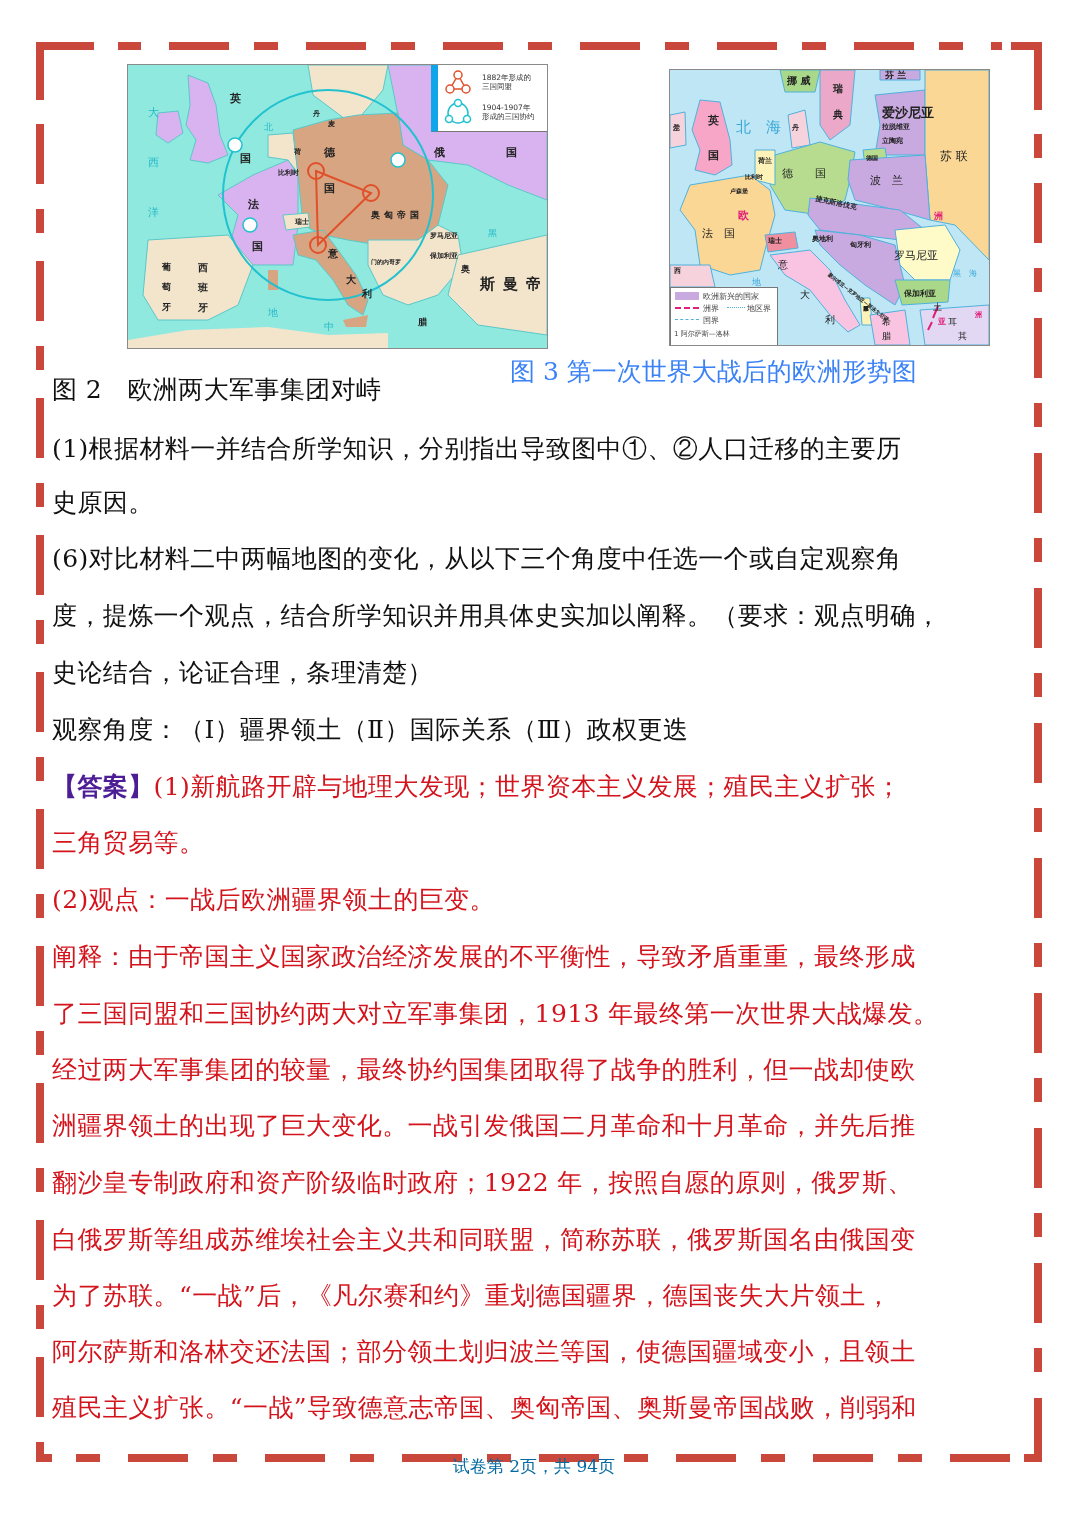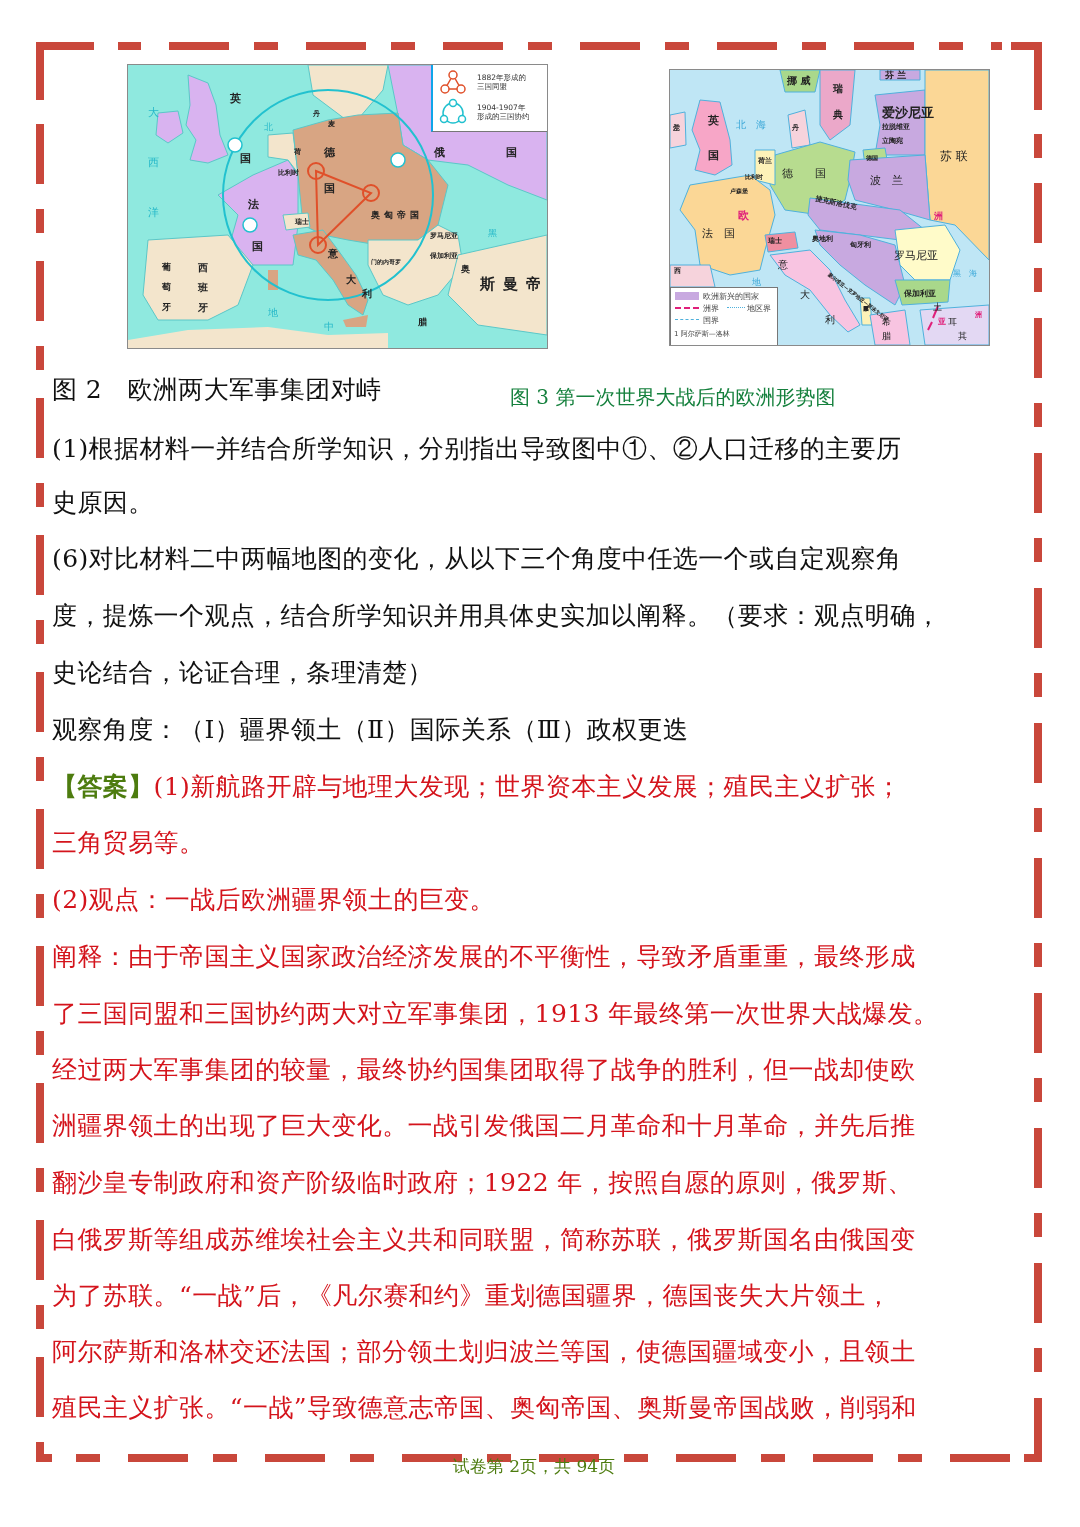--- a/index.html
+++ b/index.html
@@ -14,38 +14,38 @@
   .map { position: absolute; border: 1px solid #8a8a8a; overflow: hidden; }
   .map1 { left: 127px; top: 64px; width: 419px; height: 283px; background: #8fe9df; }
   .map2 { left: 669px; top: 69px; width: 319px; height: 275px; background: #bfe6f5; }
   .map svg { position: absolute; left: 0; top: 0; }
   .lbl { position: absolute; font-family: "DejaVu Sans", "Liberation Sans", sans-serif;
          color: #222; font-weight: bold; white-space: nowrap; line-height: 1; }
   .sea { color: #27b9c9; font-weight: normal; }
   .sea2 { color: #3aa7d8; font-weight: normal; }
   .pink { color: #e0207a; }
   .legend1 { position: absolute; left: 303px; top: 0; width: 116px; height: 66px;
-             background: #fff; border-left: 2px solid #0ea5e9; border-bottom: 1px solid #777; }
+             background: #fff; border-left: 7px solid #0ea5e9; border-bottom: 1px solid #777; }
   .legend1 .row { position: absolute; left: 44px; font-size: 7.5px; color: #333;
                   font-family: "DejaVu Sans", sans-serif; line-height: 9px; }
   .legend2 { position: absolute; left: 0; top: 217px; width: 106px; height: 58px;
              background: #fff; border: 1px solid #777; font-family: "DejaVu Sans", sans-serif;
              font-size: 8px; color: #444; }
   .legend2 div { position: absolute; white-space: nowrap; }
 
   
   .text { position: absolute; left: 52px; width: 980px; font-size: 25px;
           line-height: 28px; white-space: nowrap; color: #111; letter-spacing: 0.4px; }
   .red { color: #d4141c; }
   .caption { top: 376px; }
-  .cap2 { position: absolute; left: 510px; top: 383px; font-size: 20px; line-height: 28px;
-          color: #15803d; white-space: nowrap; }
+  .cap2 { position: absolute; left: 510px; top: 358px; font-size: 25px; line-height: 28px;
+          color: #3b82f6; white-space: nowrap; }
   .footer { position: absolute; top: 1455px; left: 0; width: 1068px; text-align: center;
-            font-size: 17px; color: #4d7c0f; font-family: "DejaVu Serif", serif; }
-  .ans-tag { color: #4d7c0f; font-weight: bold; }
+            font-size: 17px; color: #0369a1; font-family: "DejaVu Serif", serif; }
+  .ans-tag { color: #4c1d95; font-weight: bold; }
 </style>
 </head>
 <body>
 
 <div class="frame">
   <svg width="1006" height="1420" viewBox="0 0 1006 1420">
     <g fill="none" stroke="#c9473b" stroke-width="8">
       <path d="M4 58 V4 H58"></path>
       <line x1="82" y1="4" x2="105" y2="4"></line>
       <line x1="133" y1="4" x2="193" y2="4"></line>
@@ -300,21 +300,21 @@
   <span class="lbl" style="left:4px;top:198px;font-size:7px">西</span>
   <span class="lbl" style="left:212px;top:248px;font-size:9px;font-weight:normal">希</span>
   <span class="lbl" style="left:212px;top:262px;font-size:9px;font-weight:normal">腊</span>
   <span class="lbl" style="left:263px;top:233px;font-size:9px;font-weight:normal">土</span>
   <span class="lbl" style="left:278px;top:248px;font-size:9px;font-weight:normal">耳</span>
   <span class="lbl" style="left:288px;top:262px;font-size:9px;font-weight:normal">其</span>
   <span class="lbl pink" style="left:68px;top:140px;font-size:11px">欧</span>
   <span class="lbl pink" style="left:264px;top:142px;font-size:9px">洲</span>
   <span class="lbl pink" style="left:268px;top:248px;font-size:8px">亚</span>
   <span class="lbl pink" style="left:305px;top:242px;font-size:7px">洲</span>
-  <span class="lbl sea2" style="left:66px;top:50px;font-size:10px">北　海</span>
+  <span class="lbl sea2" style="left:66px;top:50px;font-size:15px">北　海</span>
   <span class="lbl sea2" style="left:283px;top:200px;font-size:8px">黑　海</span>
   <span class="lbl sea2" style="left:82px;top:208px;font-size:9px">地</span>
 
   <div class="legend2">
     <div style="left:4px;top:4px;width:24px;height:8px;background:#c8a9e0"></div>
     <div style="left:32px;top:3px">欧洲新兴的国家</div>
     <div style="left:4px;top:19px;width:24px;border-top:2px dashed #e0207a"></div>
     <div style="left:32px;top:15px">洲界</div>
     <div style="left:56px;top:19px;width:18px;border-top:1px dotted #4fb1dc"></div>
     <div style="left:76px;top:15px">地区界</div>

